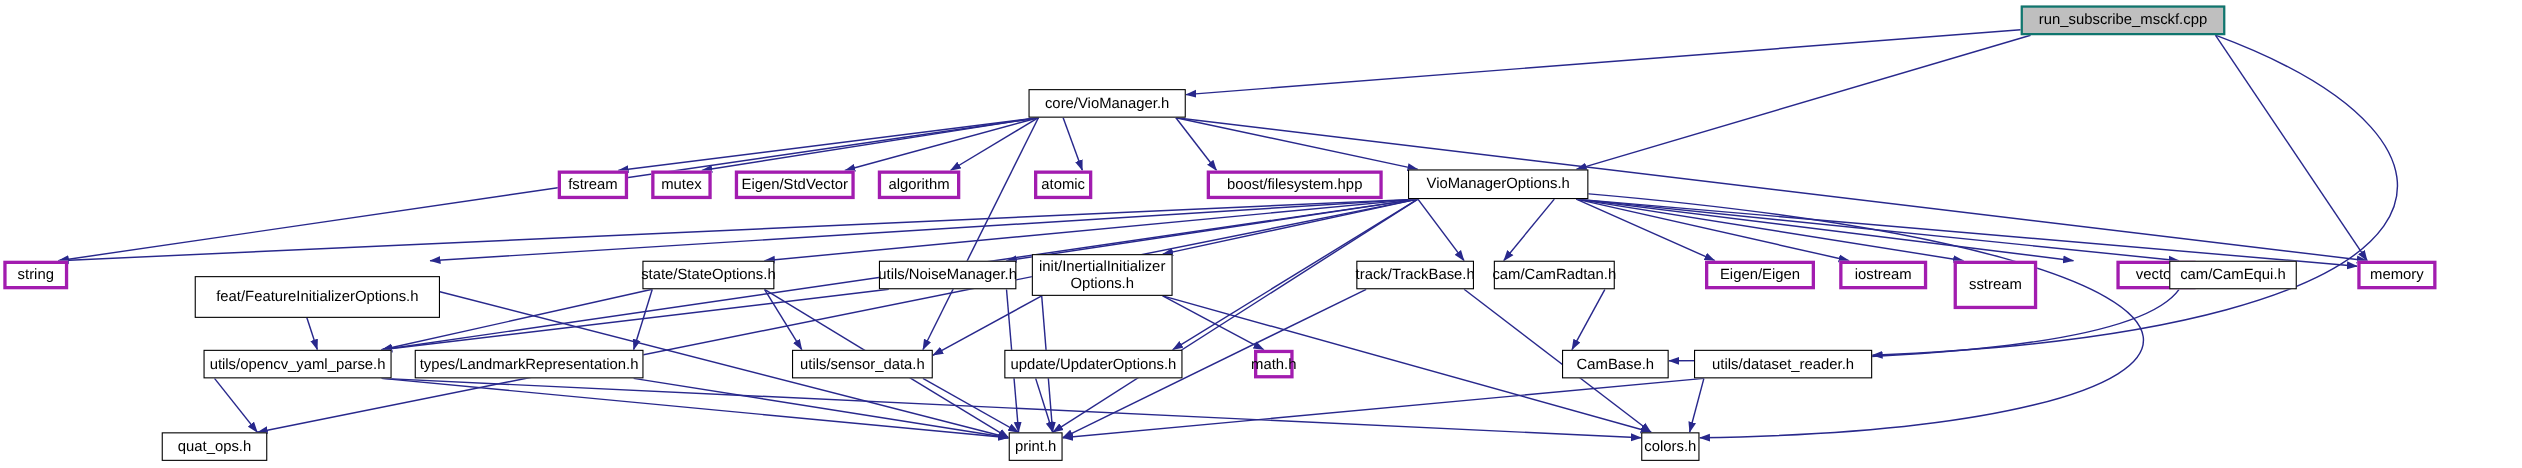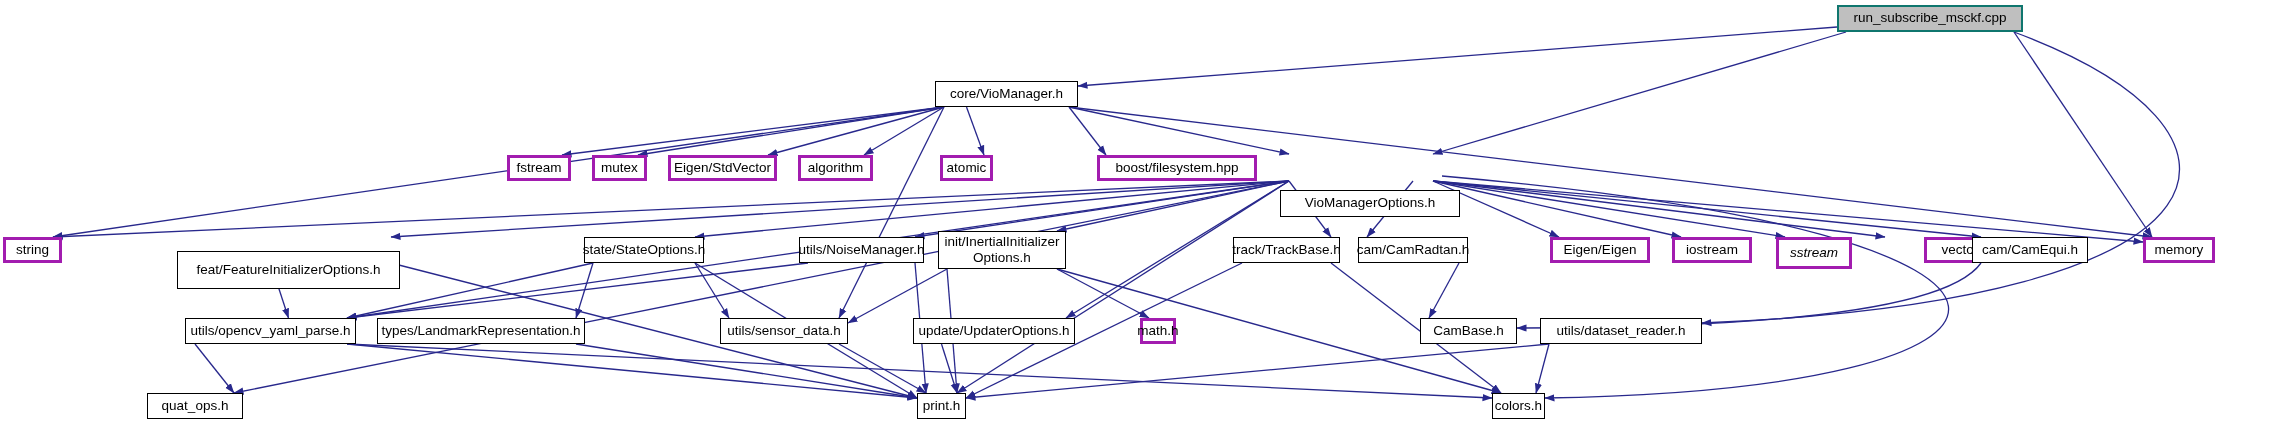--- a/index.html
+++ b/index.html
@@ -103,32 +103,32 @@
   <div class="node node-main" style="left: 1837px; top: 5px; width: 186px; height: 27px; background: rgb(191, 191, 191);">run_subscribe_msckf.cpp</div>
 
   <div class="node node-project" style="left: 935px; top: 81px; width: 143px; height: 26px; border-color: rgb(0, 0, 0);">core/VioManager.h</div>
 
   <div class="node" style="left:507px;top:155px;width:64px;height:26px;">fstream</div>
   <div class="node" style="left:592px;top:155px;width:55px;height:26px;">mutex</div>
   <div class="node" style="left:668px;top:155px;width:109px;height:26px;text-align:right;">Eigen/StdVector</div>
   <div class="node" style="left:798px;top:155px;width:75px;height:26px;">algorithm</div>
   <div class="node" style="left:940px;top:155px;width:53px;height:26px;">atomic</div>
   <div class="node" style="left:1097px;top:155px;width:160px;height:26px;">boost/filesystem.hpp</div>
-  <div class="node node-project" style="left: 1280px; top: 154px; width: 180px; height: 27px; border-color: rgb(0, 0, 0); margin-top: 36px;">VioManagerOptions.h</div>
+  <div class="node node-project" style="left: 1280px; top: 154px; width: 164px; height: 27px; border-color: rgb(0, 0, 0);">VioManagerOptions.h</div>
 
   <div class="node" style="left:3px;top:237px;width:59px;height:26px;">string</div>
   <div class="node node-project" style="left: 177px; top: 237px; width: 223px; height: 38px; border-color: rgb(0, 0, 0); margin-top: 14px;">feat/FeatureInitializerOptions.h</div>
   <div class="node node-project" style="left: 584px; top: 237px; width: 120px; height: 26px; border-color: rgb(0, 0, 0);">state/StateOptions.h</div>
   <div class="node node-project" style="left: 799px; top: 237px; width: 125px; height: 26px; border-color: rgb(0, 0, 0);">utils/NoiseManager.h</div>
   <div class="node node-project node-wrap" style="left: 938px; top: 231px; width: 128px; height: 38px; border-color: rgb(0, 0, 0);">init/InertialInitializer Options.h</div>
   <div class="node node-project" style="left: 1233px; top: 237px; width: 107px; height: 26px; border-color: rgb(0, 0, 0);">track/TrackBase.h</div>
   <div class="node node-project" style="left: 1358px; top: 237px; width: 110px; height: 26px; border-color: rgb(0, 0, 0);">cam/CamRadtan.h</div>
   <div class="node" style="left:1550px;top:237px;width:100px;height:26px;">Eigen/Eigen</div>
   <div class="node" style="left:1672px;top:237px;width:80px;height:26px;">iostream</div>
-  <div class="node" style="left:1776px;top:237px;width:76px;height:32px;font-style:italic;">sstream</div>
+  <div class="node" style="left:1776px;top:237px;width:76px;height:44px;">sstream</div>
   <div class="node" style="left:1876px;top:237px;width:72px;height:26px;margin-left:48px;">vector</div>
   <div class="node node-project" style="left: 1972px; top: 237px; width: 116px; height: 26px; border-color: rgb(0, 0, 0);">cam/CamEqui.h</div>
   <div class="node" style="left:2143px;top:237px;width:72px;height:26px;">memory</div>
 
   <div class="node node-project" style="left: 185px; top: 318px; width: 171px; height: 26px; border-color: rgb(0, 0, 0);">utils/opencv_yaml_parse.h</div>
   <div class="node node-project" style="left: 377px; top: 318px; width: 208px; height: 26px; border-color: rgb(0, 0, 0);">types/LandmarkRepresentation.h</div>
   <div class="node node-project" style="left: 720px; top: 318px; width: 128px; height: 26px; border-color: rgb(0, 0, 0);">utils/sensor_data.h</div>
   <div class="node node-project" style="left: 913px; top: 318px; width: 162px; height: 26px; border-color: rgb(0, 0, 0);">update/UpdaterOptions.h</div>
   <div class="node" style="left:1140px;top:318px;width:36px;height:26px;">math.h</div>
   <div class="node node-project" style="left: 1420px; top: 318px; width: 97px; height: 26px; border-color: rgb(0, 0, 0);">CamBase.h</div>

